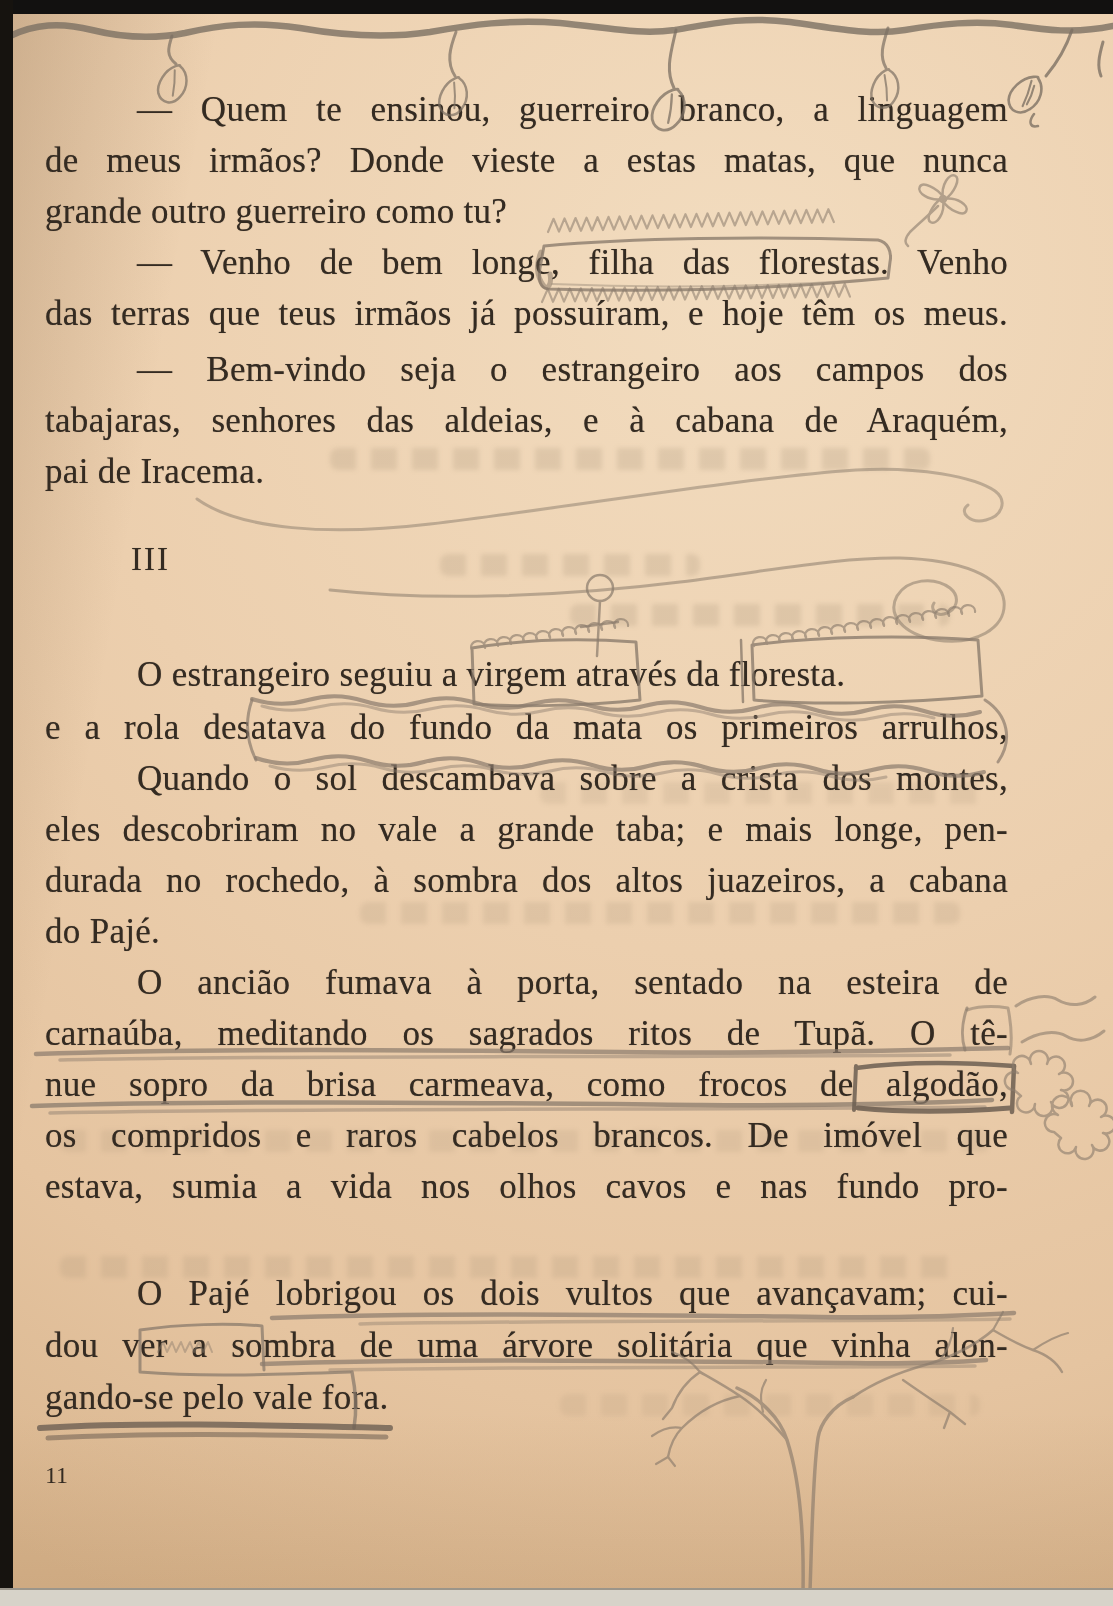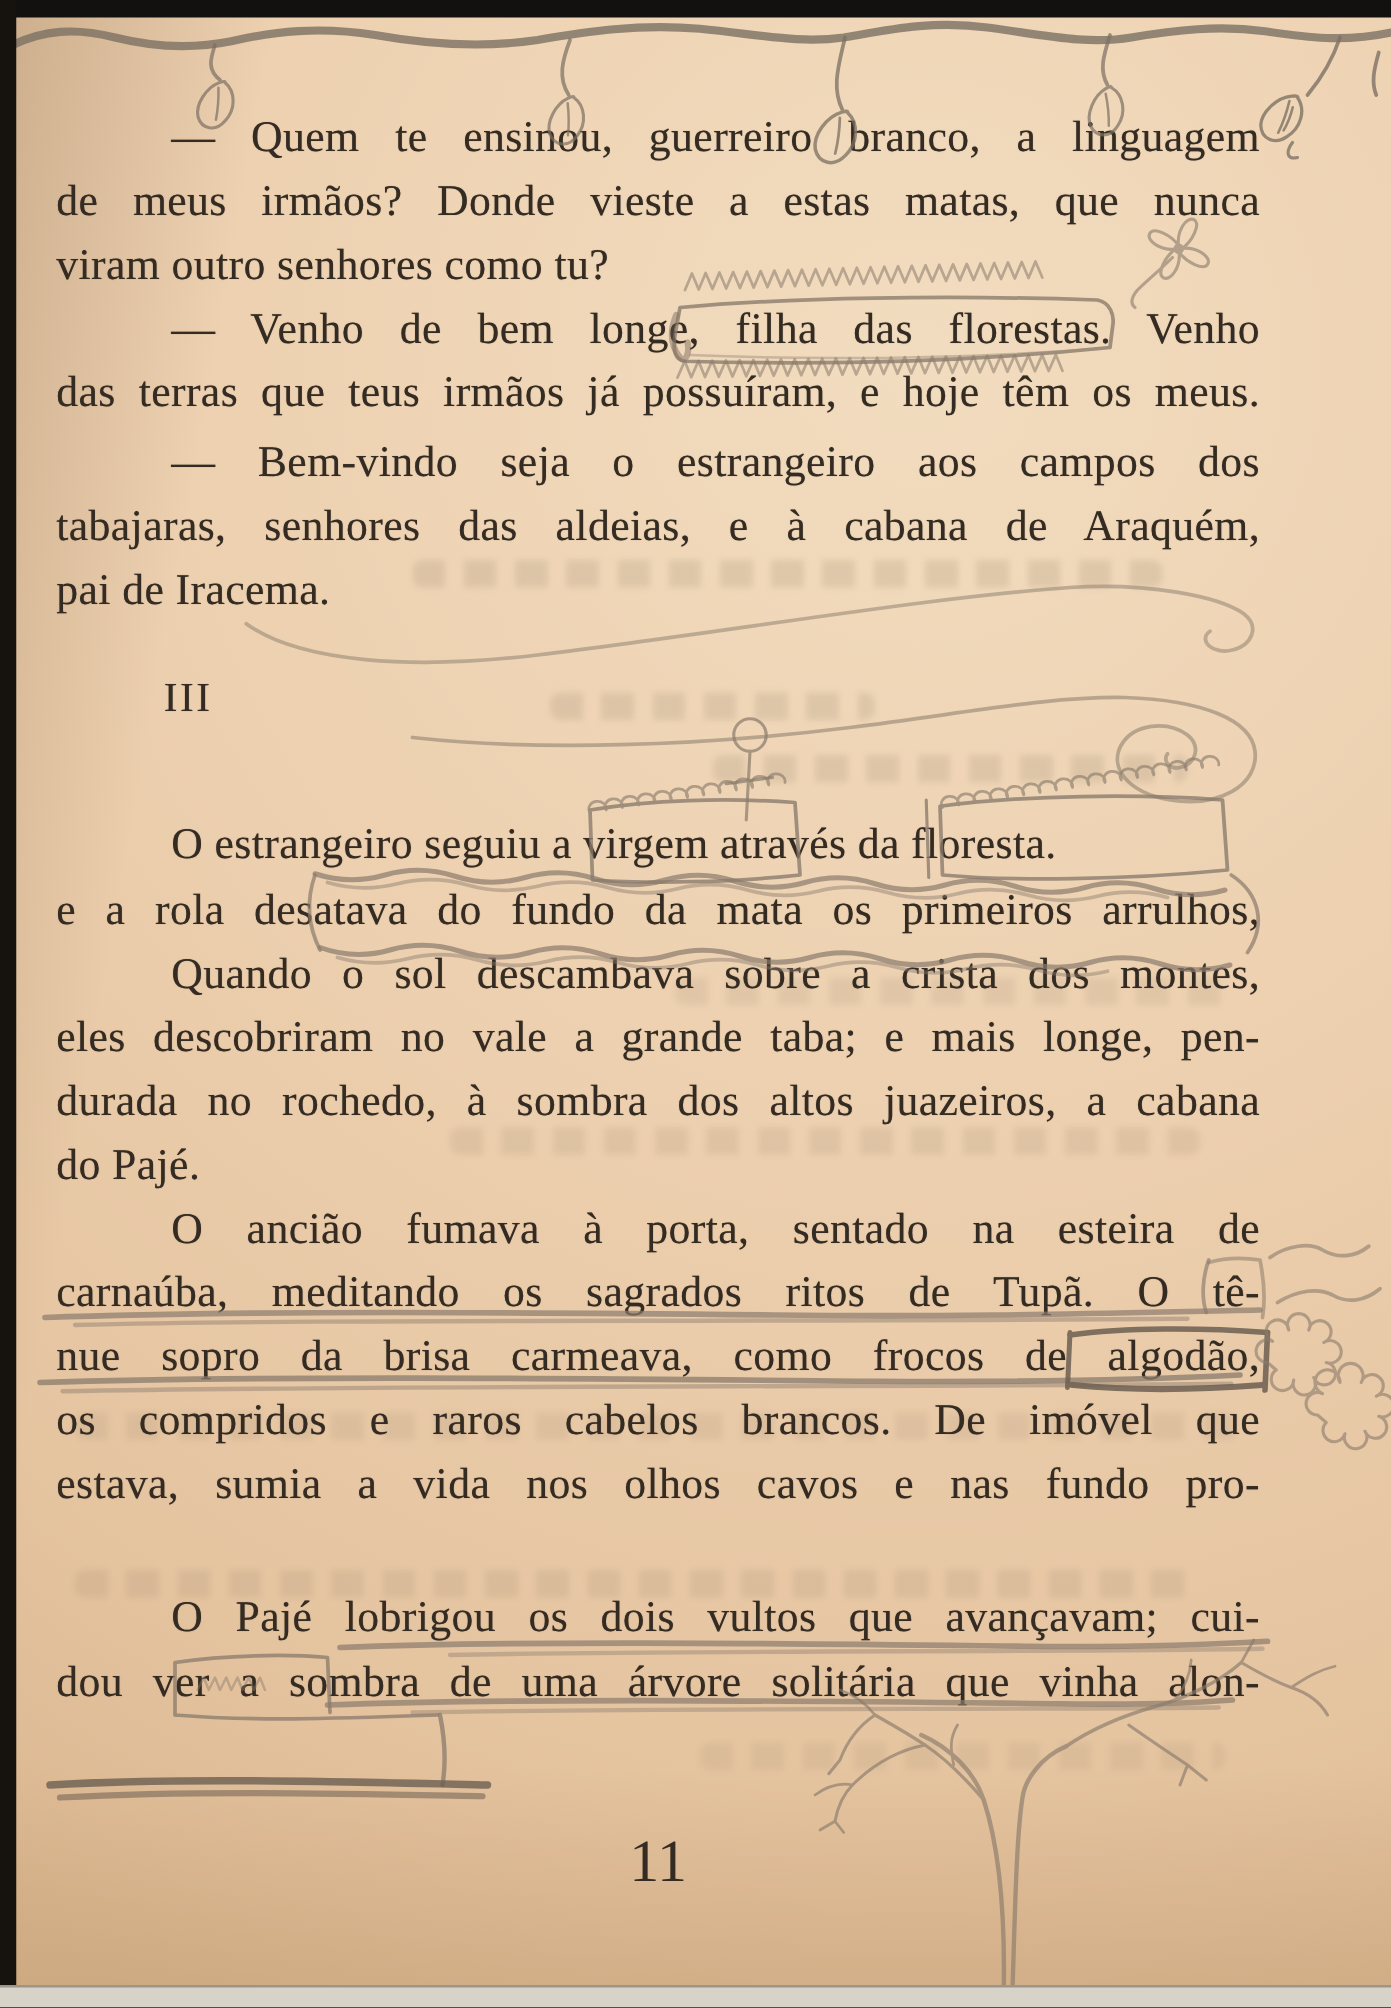--- a/index.html
+++ b/index.html
@@ -16,21 +16,21 @@
   .edge-bottom{position:absolute;left:0;bottom:0;width:100%;height:16px;background:#d7d3c9;border-top:2px solid #9b958a;}
   .para{position:absolute;left:45px;width:963px;color:#342b22;font-size:35px;line-height:51px;
         letter-spacing:.3px;text-shadow:0 0 .7px rgba(52,43,34,.55);}
   .p7{line-height:52px;}
   .ln{text-align:justify;}
   .ln.jl{text-align-last:justify;}
   .ln.ind{text-indent:92px;}
   .ln.nat{text-align:left;text-align-last:left;}
   .heading{position:absolute;left:131px;top:541px;color:#342b22;font-size:33px;letter-spacing:2px;
            text-shadow:0 0 .7px rgba(52,43,34,.55);}
-  .pagenum{position:absolute;left:45px;top:1462px;width:963px;text-align:center;color:#342b22;font-size:48px;}
+  .pagenum{position:absolute;left:45px;top:1462px;width:963px;text-align:left;color:#342b22;font-size:24px;}
   .bleed{position:absolute;height:22px;border-radius:8px;opacity:.55;filter:blur(2.5px);
     background:repeating-linear-gradient(90deg, rgba(148,128,102,.34) 0 26px, rgba(148,128,102,0) 26px 41px);}
   svg.overlay{position:absolute;left:0;top:0;pointer-events:none;}
   .pc{fill:none;stroke:#8a7b6c;stroke-linecap:round;stroke-linejoin:round;}
   .pk{fill:none;stroke:#6d5f52;stroke-linecap:round;stroke-linejoin:round;}
   .bd{fill:none;stroke:#7c7063;stroke-linecap:round;stroke-linejoin:round;}
 </style>
 </head>
 <body>
 
@@ -41,21 +41,21 @@
   <div class="bleed" style="left:570px;top:604px;width:380px;"></div>
   <div class="bleed" style="left:540px;top:782px;width:450px;opacity:.4;"></div>
   <div class="bleed" style="left:360px;top:902px;width:600px;opacity:.45;"></div>
   <div class="bleed" style="left:60px;top:1130px;width:930px;opacity:.4;"></div>
   <div class="bleed" style="left:60px;top:1256px;width:900px;opacity:.45;"></div>
   <div class="bleed" style="left:560px;top:1394px;width:420px;opacity:.35;"></div>
 
   <div class="para" style="top:84px;">
     <div class="ln ind jl">— Quem te ensinou, guerreiro branco, a linguagem</div>
     <div class="ln jl">de meus irmãos?  Donde vieste a estas matas, que nunca</div>
-    <div class="ln nat">viram outro senhores como tu?</div>
+    <div class="ln nat">grande outro guerreiro como tu?</div>
   </div>
   <div class="para" style="top:237px;">
     <div class="ln ind jl">— Venho de bem longe, filha das florestas.  Venho</div>
     <div class="ln jl">das terras que teus irmãos já possuíram, e hoje têm os meus.</div>
   </div>
   <div class="para" style="top:344px;">
     <div class="ln ind jl">— Bem-vindo seja o estrangeiro aos campos dos</div>
     <div class="ln jl">tabajaras, senhores das aldeias, e à cabana de Araquém,</div>
     <div class="ln nat">pai de Iracema.</div>
   </div>
@@ -73,20 +73,21 @@
   <div class="para" style="top:957px;">
     <div class="ln ind jl">O ancião fumava à porta, sentado na esteira de</div>
     <div class="ln jl">carnaúba, meditando os sagrados ritos de Tupã.  O tê-</div>
     <div class="ln jl">nue sopro da brisa carmeava, como frocos de algodão,</div>
     <div class="ln jl">os compridos e raros cabelos brancos.  De imóvel que</div>
     <div class="ln jl">estava, sumia a vida nos olhos cavos e nas fundo pro-</div>
   </div>
   <div class="para p7" style="top:1268px;">
     <div class="ln ind jl">O Pajé lobrigou os dois vultos que avançavam; cui-</div>
     <div class="ln jl">dou ver a sombra de uma árvore solitária que vinha alon-</div>
+    <div class="ln nat">gando-se pelo vale fora.</div>
   </div>
   <div class="pagenum">11</div>
 
   <svg class="overlay" width="1113" height="1606" viewBox="0 0 1113 1606">
 
     <g opacity=".8">
       <path class="bd" stroke-width="6.5" d="M10,36 C35,24 60,22 92,30 C120,37 150,40 185,33 C220,25 255,21 300,28 C345,36 390,38 430,32 C470,25 510,19 560,23 C610,28 640,35 675,30 C710,24 745,16 790,22 C835,28 870,36 905,30 C940,24 975,20 1012,25 C1045,30 1075,34 1113,26"></path>
     </g>
     <g opacity=".7">
       <path class="bd" stroke-width="3" d="M172,36 C168,48 166,56 176,64"></path>

